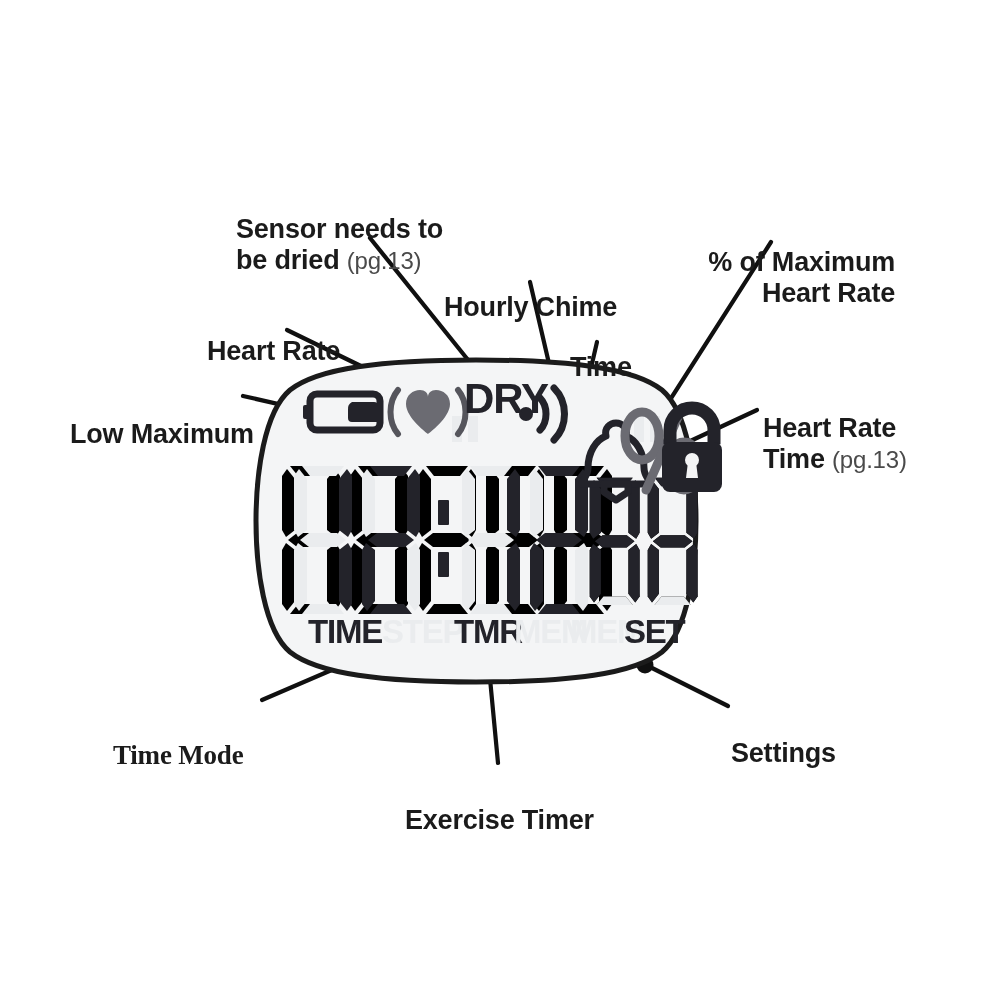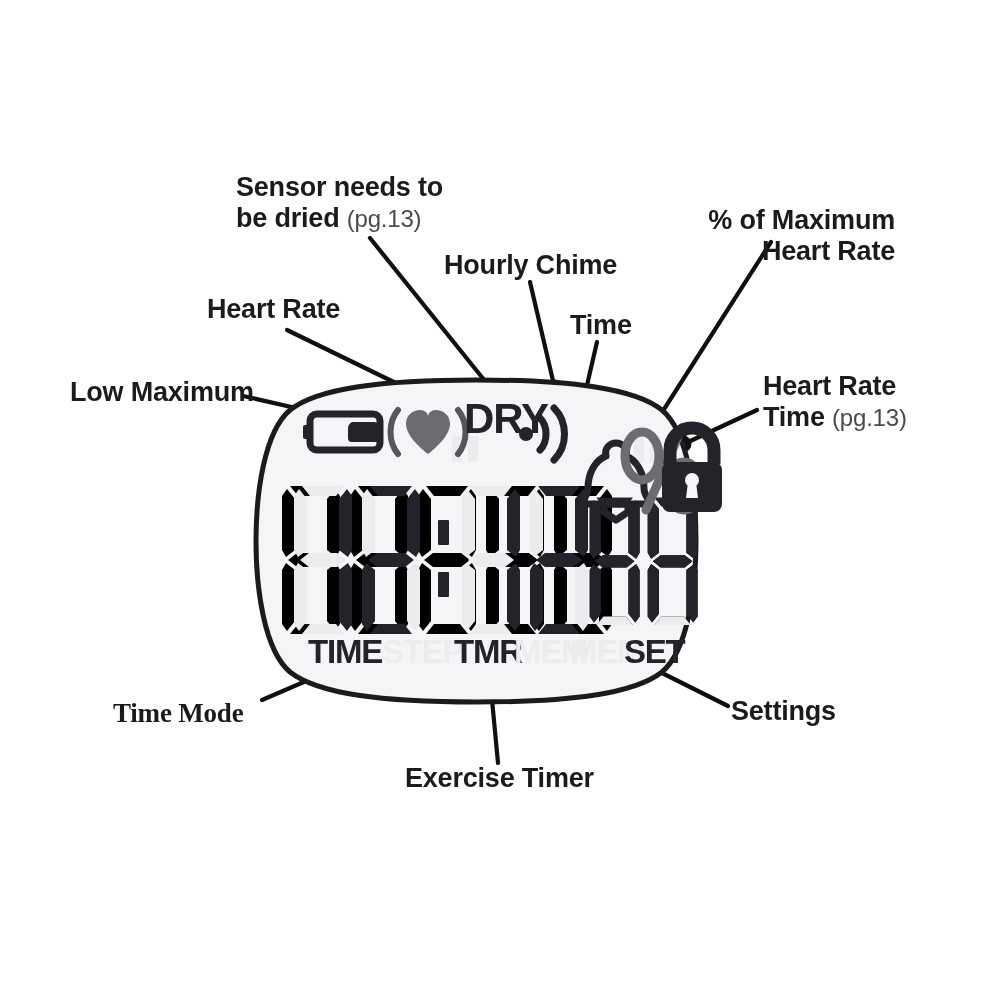--- a/index.html
+++ b/index.html
@@ -15,36 +15,37 @@
 
   
   .callout{
     position:absolute;
     color:#1b1b1b;
     font-weight:700;
     font-size:27px;
     line-height:1.16;
     letter-spacing:-0.2px;
     white-space:nowrap;
+    margin-top:42px;
   }
   .callout .pg{
     font-weight:400;
     color:#4a4a4a;
     font-size:24px;
   }
   .callout .ln{display:block;}
   .callout.center{text-align:center;}
 
   
   #leaders{position:absolute;left:0;top:0;width:1000px;height:1000px;pointer-events:none;}
 
   
   #watch{
     position:absolute;
-    left:252px;top:376px;
+    left:252px;top:356px;
     width:448px;height:330px;
   }
   #watch svg{position:absolute;left:0;top:0;}
   .lcdlayer{position:absolute;left:0;top:0;width:448px;height:330px;}
 
   
   #dry{
     position:absolute;
     left:212px;top:22px;
     font-family:"Liberation Sans", sans-serif;

